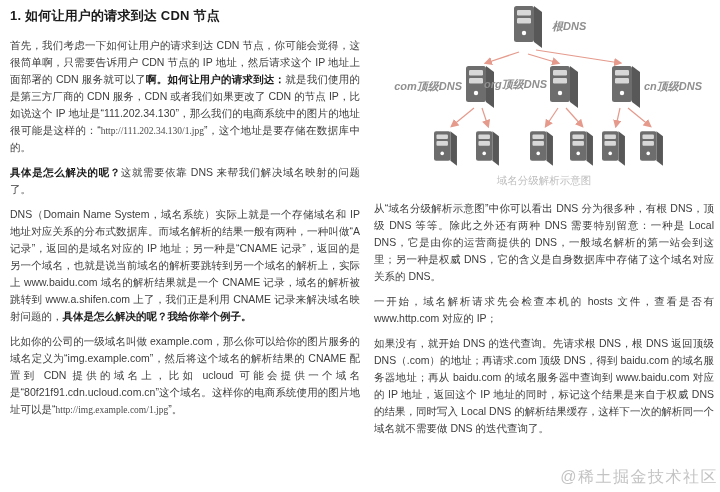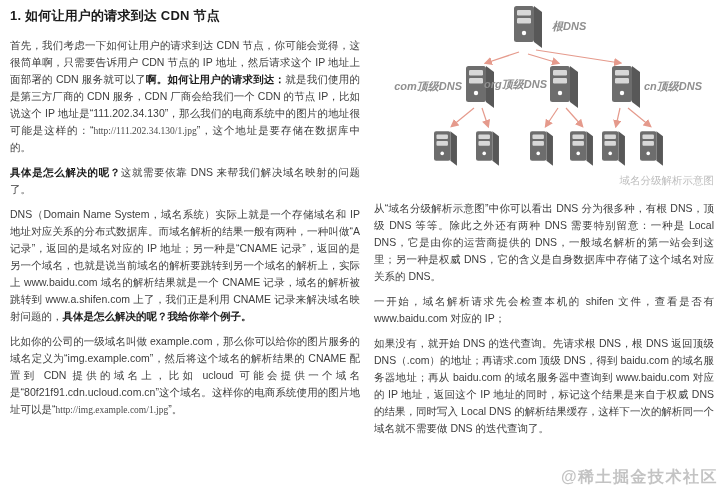--- a/index.html
+++ b/index.html
@@ -9,37 +9,37 @@
     overflow:hidden;
   }
   .col-left{position:absolute;left:10px;top:7px;width:350px;}
   .col-right{position:absolute;left:374px;top:2px;width:340px;height:490px;overflow:hidden;}
   .title{font-size:13px;font-weight:bold;color:#1b1b1b;margin:0 0 12px 0;letter-spacing:.2px;}
   .para{margin:0 0 8px 0;font-size:10.5px;line-height:1.62;text-align:justify;}
   .para .b{font-weight:bold;color:#1b1b1b;}
   .para .m{font-family:Liberation Serif, serif;font-size:9.5px;color:#4a4a4a;}
   .diagram{position:relative;width:100%;}
   .diagram svg{display:block;}
-  .diagram-caption{text-align:right;color:#bdbdbd;font-size:10.5px;margin:0 0 12px 0;}
+  .diagram-caption{text-align:center;color:#bdbdbd;font-size:10.5px;margin:0 0 12px 0;}
   .node-label{font-family:"Liberation Sans",sans-serif;font-style:italic;font-size:11px;fill:#8f8f8f;font-weight:bold;}
   .watermark{
-    position:absolute;right:2px;bottom:4px;font-size:16px;font-weight:bold;
+    position:absolute;right:2px;bottom:4px;font-size:16px;font-weight:normal;
     color:rgba(130,130,130,0.48);letter-spacing:1.5px;white-space:nowrap;
     pointer-events:none;
   }
 </style>
 </head>
 <body>
 
 <div class="page">
 
   <div class="col-left">
     <h1 class="title">1. 如何让用户的请求到达 CDN 节点</h1>
     <div id="left-paras">
-        <p class="para"><span>首先，我们考虑一下如何让用户的请求到达 CDN 节点，你可能会觉得，这很简单啊，只需要告诉用户 CDN 节点的 IP 地址，然后请求这个 IP 地址上面部署的 CDN 服务就可以了</span><span class="b">啊。如何让用户的请求到达：</span><span>就是我们使用的是第三方厂商的 CDN 服务，CDN 厂商会给我们一个 CDN 的节点 IP，比如说这个 IP 地址是“111.202.34.130”，那么我们的电商系统中的图片的地址很可能是这样的：“</span><span class="m">http://111.202.34.130/1.jpg</span><span>”，这个地址是要存储在数据库中的。</span></p>
+        <p class="para"><span>首先，我们考虑一下如何让用户的请求到达 CDN 节点，你可能会觉得，这很简单啊，只需要告诉用户 CDN 节点的 IP 地址，然后请求这个 IP 地址上面部署的 CDN 服务就可以了</span><span class="b">啊。如何让用户的请求到达：</span><span>就是我们使用的是第三方厂商的 CDN 服务，CDN 或者我们如果更改了 CDN 的节点 IP，比如说这个 IP 地址是“111.202.34.130”，那么我们的电商系统中的图片的地址很可能是这样的：“</span><span class="m">http://111.202.34.130/1.jpg</span><span>”，这个地址是要存储在数据库中的。</span></p>
         <p class="para"><span class="b">具体是怎么解决的呢？</span><span>这就需要依靠 DNS 来帮我们解决域名映射的问题了。</span></p>
         <p class="para"><span>DNS（Domain Name System，域名系统）实际上就是一个存储域名和 IP 地址对应关系的分布式数据库。而域名解析的结果一般有两种，一种叫做“A 记录”，返回的是域名对应的 IP 地址；另一种是“CNAME 记录”，返回的是另一个域名，也就是说当前域名的解析要跳转到另一个域名的解析上，实际上 www.baidu.com 域名的解析结果就是一个 CNAME 记录，域名的解析被跳转到 www.a.shifen.com 上了，我们正是利用 CNAME 记录来解决域名映射问题的，</span><span class="b">具体是怎么解决的呢？我给你举个例子。</span></p>
         <p class="para"><span>比如你的公司的一级域名叫做 example.com，那么你可以给你的图片服务的域名定义为“img.example.com”，然后将这个域名的解析结果的 CNAME 配置到 CDN 提供的域名上，比如 ucloud 可能会提供一个域名是“80f21f91.cdn.ucloud.com.cn”这个域名。这样你的电商系统使用的图片地址可以是“</span><span class="m">http://img.example.com/1.jpg</span><span>”。</span></p>
       </div>
   </div>
 
   <div class="col-right">
 
     <div class="diagram">
       <svg width="340" height="172" viewBox="0 0 340 172">
@@ -95,19 +95,19 @@
           </g>
         <g transform="translate(266,126) scale(0.82)">
             <use href="#srv"></use>
           </g>
       </svg>
       <div class="diagram-caption">域名分级解析示意图</div>
     </div>
 
     <div id="right-paras">
         <p class="para"><span>从“域名分级解析示意图”中你可以看出 DNS 分为很多种，有根 DNS，顶级 DNS 等等。除此之外还有两种 DNS 需要特别留意：一种是 Local DNS，它是由你的运营商提供的 DNS，一般域名解析的第一站会到这里；另一种是权威 DNS，它的含义是自身数据库中存储了这个域名对应关系的 DNS。</span></p>
-        <p class="para"><span>一开始，域名解析请求先会检查本机的 shifen 文件，查看是否有 www.baidu.com 对应的 IP；</span></p>
+        <p class="para"><span>一开始，域名解析请求先会检查本机的 hosts 文件，查看是否有 www.http.com 对应的 IP；</span></p>
         <p class="para"><span>如果没有，就开始 DNS 的迭代查询。先请求根 DNS，根 DNS 返回顶级 DNS（.com）的地址；再请求.com 顶级 DNS，得到 baidu.com 的域名服务器地址；再从 baidu.com 的域名服务器中查询到 www.baidu.com 对应的 IP 地址，返回这个 IP 地址的同时，标记这个结果是来自于权威 DNS 的结果，同时写入 Local DNS 的解析结果缓存，这样下一次的解析同一个域名就不需要做 DNS 的迭代查询了。</span></p>
       </div>
   </div>
 
   <div class="watermark">@稀土掘金技术社区</div>
 </div>
 
 </body></html>

